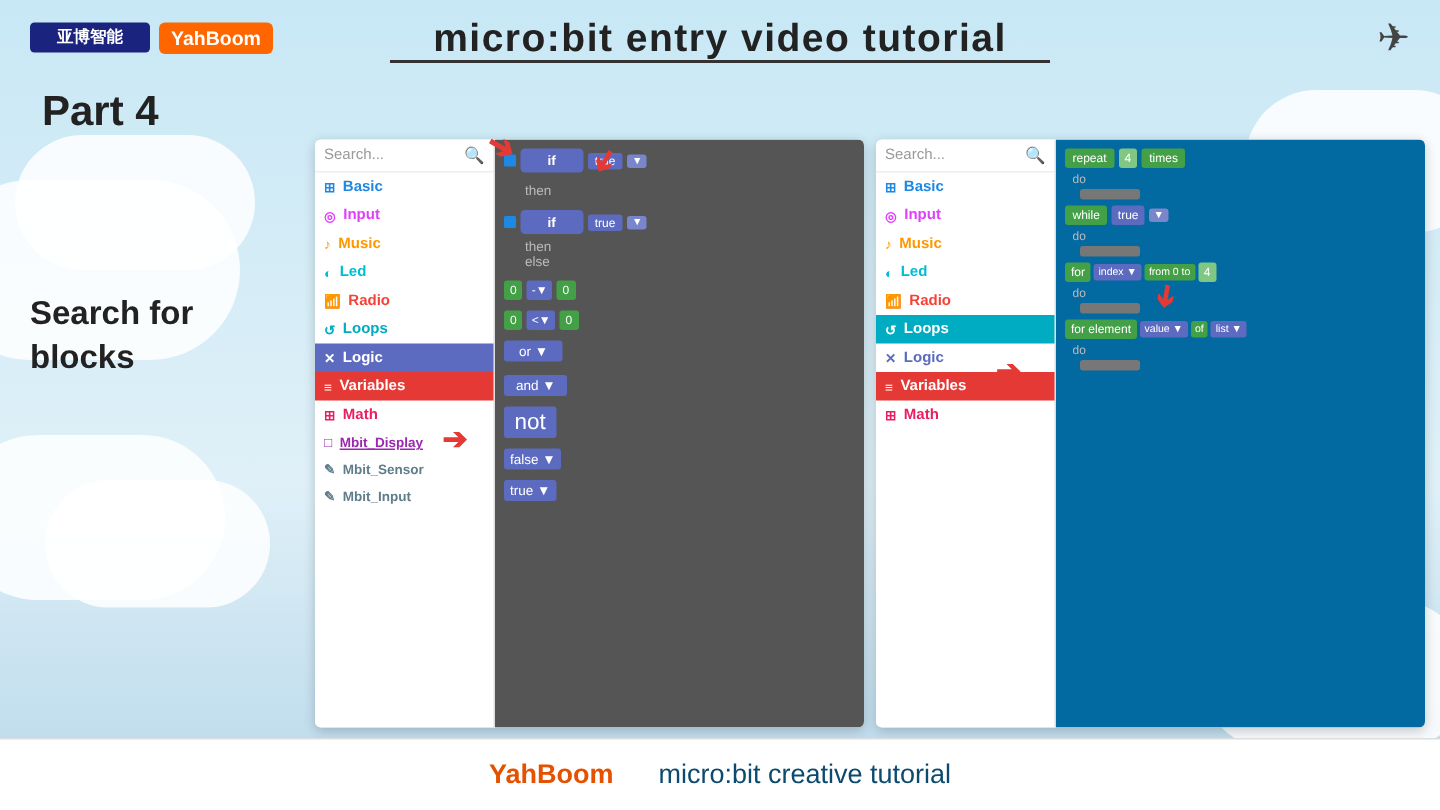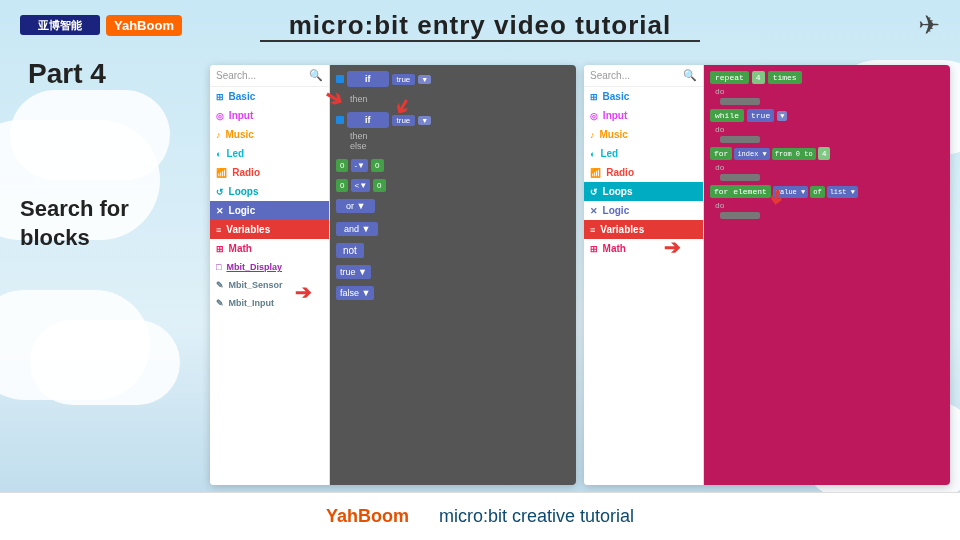--- a/index.html
+++ b/index.html
@@ -104,20 +104,21 @@
     }
 
     
     .screenshot-panel {
       flex: 1;
       background: white;
       border-radius: 4px;
       overflow: hidden;
       display: flex;
       box-shadow: 0 2px 8px rgba(0,0,0,0.2);
+      margin-top: 28px;
     }
 
     
     .mc-sidebar {
       width: 120px;
       background: white;
       border-right: 1px solid #ddd;
       flex-shrink: 0;
     }
 
@@ -239,24 +240,23 @@
     }
 
     .mc-category.vars-active {
       background: #e53935;
       color: white;
     }
 
     
     .mc-right-blocks {
       flex: 1;
-      background: #be185d;
+      background: #0369a1;
       padding: 6px;
       overflow: hidden;
-      font-family: Liberation Mono, monospace;
     }
 
     .do-text {
       color: #bbb;
       font-size: 8px;
       margin-left: 5px;
       display: block;
       margin-bottom: 2px;
     }
   </style>
@@ -390,27 +390,27 @@
           <span style="background:#43A047; color:white; font-size:8px; padding:2px 4px; border-radius:2px;">0</span>
         </div>
 
         <div class="block-row">
           <span style="background:#5C6BC0; color:white; font-size:9px; padding:2px 10px; border-radius:2px;">or ▼</span>
         </div>
         <div class="block-row" style="margin-top:2px;">
           <span style="background:#5C6BC0; color:white; font-size:9px; padding:2px 8px; border-radius:2px;">and ▼</span>
         </div>
         <div class="block-row">
-          <span style="background:#5C6BC0; color:white; font-size:10px; padding:2px 7px; border-radius:2px;">not</span>
+          <span style="background:#5C6BC0; color:white; font-size:15px; padding:2px 7px; border-radius:2px;">not</span>
+        </div>
+        <div class="block-row">
+          <span style="background:#5C6BC0; color:white; font-size:9px; padding:2px 4px; border-radius:2px;">false ▼</span>
         </div>
         <div class="block-row">
           <span style="background:#5C6BC0; color:white; font-size:9px; padding:2px 4px; border-radius:2px;">true ▼</span>
-        </div>
-        <div class="block-row">
-          <span style="background:#5C6BC0; color:white; font-size:9px; padding:2px 4px; border-radius:2px;">false ▼</span>
         </div>
       </div>
     </div>
 
     <div style="position:absolute; left:85px; top:215px; color:#e53935; font-size:20px; font-weight:bold; z-index:20;">➔</div>
 
     <div style="position:absolute; left:185px; top:30px; color:#e53935; font-size:20px; font-weight:bold; z-index:20; transform:rotate(120deg);">➔</div>
   </div>
 
   <div class="panel-wrapper">

